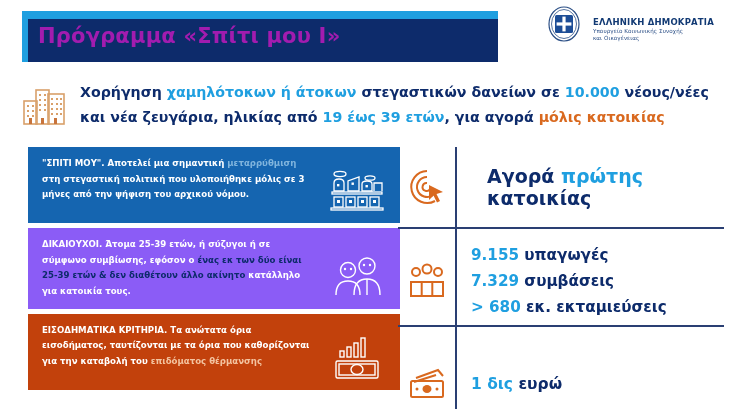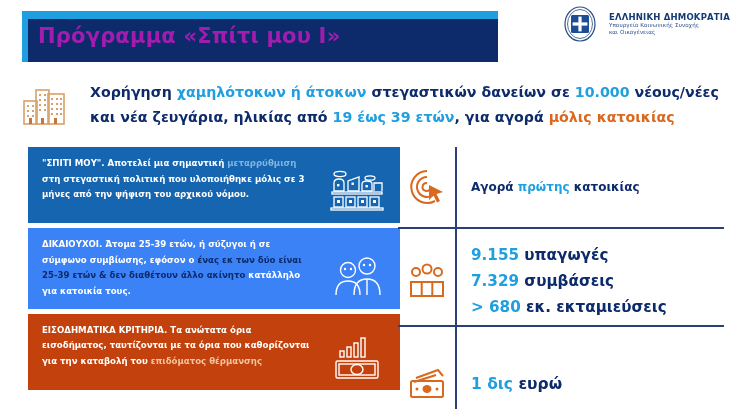--- a/index.html
+++ b/index.html
@@ -60,24 +60,24 @@
     color: #a21caf;
     font-size: 21px;
     font-weight: 600;
     letter-spacing: 0.2px;
     white-space: nowrap;
   }
 
   
   .logo {
     position: absolute;
-    right: 4px;
+    right: 20px;
     top: 6px;
     display: flex;
-    align-items: center;
+    align-items: flex-end;
     gap: 12px;
   }
   .logo-emblem {
     width: 34px;
     height: 36px;
     flex: 0 0 auto;
   }
   .logo-text {
     line-height: 1.25;
   }
@@ -96,21 +96,21 @@
   }
 
   
   .intro {
     position: absolute;
     left: 20px;
     top: 80px;
     width: 700px;
     display: flex;
     align-items: center;
-    gap: 14px;
+    gap: 4px;
   }
   .intro-icon {
     width: 56px;
     height: 50px;
     flex: 0 0 auto;
   }
   .intro-text {
     font-size: 14.2px;
     line-height: 1.75;
     color: #0d2b6b;
@@ -133,21 +133,21 @@
     margin-bottom: 5px;
     box-sizing: border-box;
     padding: 9px 86px 9px 14px;
     color: #ffffff;
     font-size: 8.6px;
     line-height: 1.82;
     font-weight: 600;
     min-height: 76px;
   }
   .box-1 { background: #1565b0; }
-  .box-2 { background: #3b82f6; }
+  .box-2 { background: #8b5cf6; }
   .box-3 { background: #c2410c; }
   .box-icon {
     position: absolute;
     right: 12px;
     bottom: 8px;
     width: 62px;
     height: 50px;
   }
   .dim { color: #7fb4dd; }
   .navy-on-blue { color: #0d2b6b; }
@@ -193,21 +193,21 @@
     align-items: center;
     justify-content: center;
     flex: 0 0 auto;
   }
   .row-icon svg { width: 40px; height: 40px; }
   .row-body {
     padding-left: 16px;
     color: #15305f;
     font-weight: 600;
   }
-  .r1-text { font-size: 12px; }
+  .r1-text { font-size: 19px; margin-left: 16px; }
   .stat-line {
     font-size: 15.2px;
     line-height: 1.72;
     white-space: nowrap;
   }
   .r3-text { font-size: 15.5px; }
 </style>
 </head>
 <body>
 

